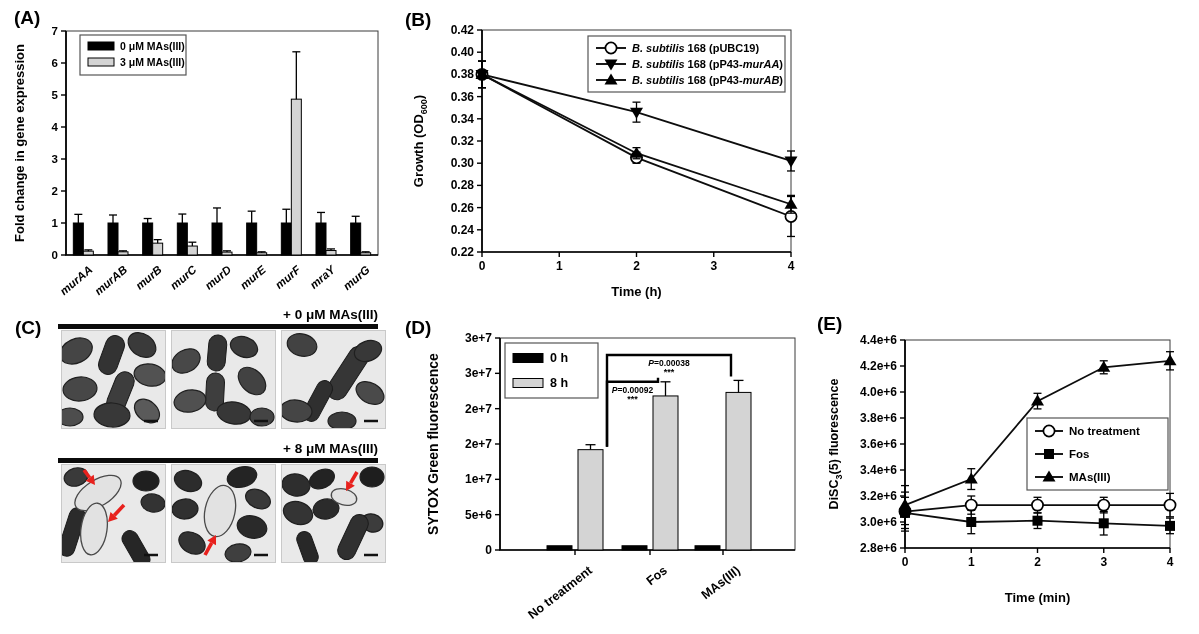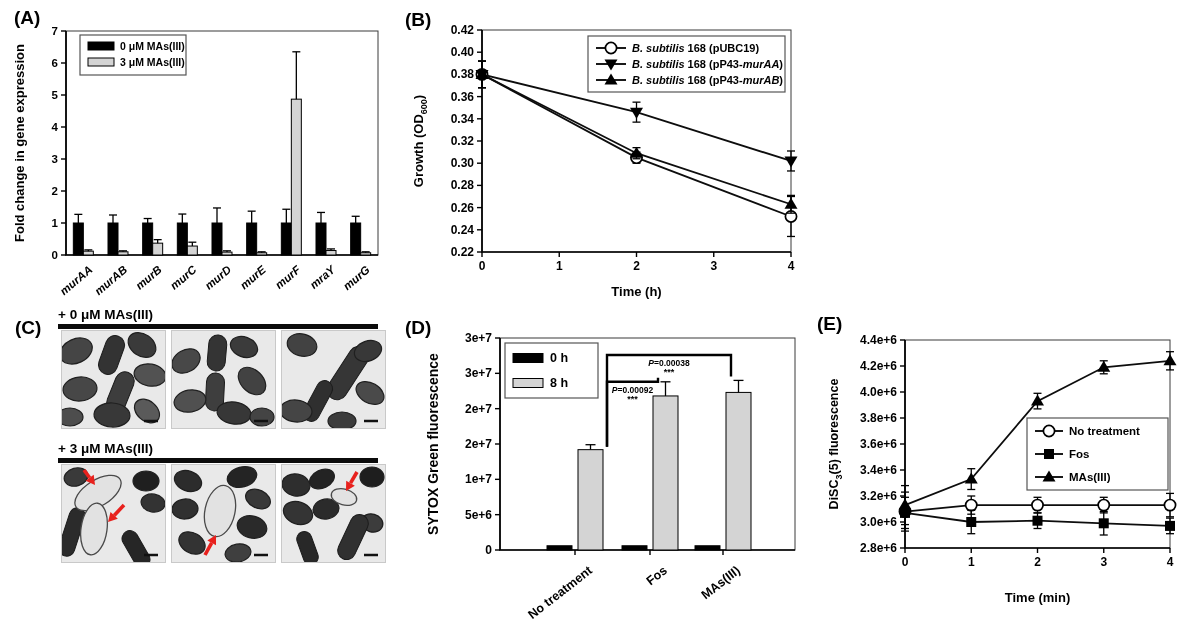--- a/index.html
+++ b/index.html
@@ -3,21 +3,21 @@
 <meta charset="utf-8">
 <style>
   *{margin:0;padding:0;box-sizing:border-box}
   html,body{width:1199px;height:634px;background:#fff;overflow:hidden;
     font-family:"Liberation Sans",sans-serif}
   body{position:relative}
   .panel{position:absolute}
   .plabel{position:absolute;font-weight:bold;font-size:19px;color:#000;letter-spacing:0}
   .chart-svg{position:absolute;left:0;top:0}
   svg text{font-family:"Liberation Sans",sans-serif;font-weight:bold;fill:#000}
-  .c-head{position:absolute;left:50px;width:320px;text-align:left;font-weight:bold;font-size:13.5px;color:#000}
+  .c-head{position:absolute;left:50px;width:320px;text-align:right;font-weight:bold;font-size:13.5px;color:#000}
   .c-rule{position:absolute;left:50px;width:320px;height:5px;background:#0b0b0b}
   .micro{position:absolute;background:#e9e9e9;outline:1px solid #c9c9c9}
 </style>
 </head>
 <body>
 
 <section class="panel" id="pA" style="left:8px;top:4px;width:390px;height:300px">
   <div class="plabel" style="left:6px;top:3px">(A)</div>
   <svg id="svgA" class="chart-svg" width="390" height="300">
       <g>
@@ -247,21 +247,21 @@
       <rect x="56" y="12" width="20" height="60" rx="10" transform="rotate(33 66 42)" fill="#363636" stroke="#1c1c1c" stroke-width="1"></rect>
       <rect x="28" y="48" width="16" height="44" rx="8" transform="rotate(28 36 70)" fill="#2f2f2f" stroke="#1c1c1c" stroke-width="1"></rect>
       <ellipse cx="20" cy="14" rx="15" ry="11" transform="rotate(15 20 14)" fill="#424242" stroke="#202020" stroke-width="1.2"></ellipse>
       <ellipse cx="86" cy="20" rx="14" ry="10" transform="rotate(-20 86 20)" fill="#383838" stroke="#202020" stroke-width="1.2"></ellipse>
       <ellipse cx="88" cy="62" rx="15" ry="10" transform="rotate(30 88 62)" fill="#4a4a4a" stroke="#202020" stroke-width="1.2"></ellipse>
       <ellipse cx="14" cy="80" rx="16" ry="11" transform="rotate(5 14 80)" fill="#454545" stroke="#202020" stroke-width="1.2"></ellipse>
       <ellipse cx="60" cy="90" rx="14" ry="9" transform="rotate(0 60 90)" fill="#3c3c3c" stroke="#202020" stroke-width="1.2"></ellipse>
       <line x1="82" y1="90" x2="96" y2="90" stroke="#111" stroke-width="2.5"></line>
     </svg>
 
-  <div class="c-head" style="top:136px">+ 3 μM MAs(III)</div>
+  <div class="c-head" style="top:136px">+ 8 μM MAs(III)</div>
   <div class="c-rule" style="top:153px"></div>
   <svg class="micro" id="c20" style="left:54px;top:160px" width="103" height="97">
       <rect x="2" y="42" width="16" height="50" rx="8" transform="rotate(18 10 67)" fill="#2b2b2b" stroke="#1c1c1c" stroke-width="1"></rect>
       <rect x="66" y="64" width="16" height="40" rx="8" transform="rotate(-30 74 84)" fill="#262626" stroke="#1c1c1c" stroke-width="1"></rect>
       <ellipse cx="84" cy="16" rx="13" ry="10" transform="rotate(0 84 16)" fill="#1f1f1f" stroke="#202020" stroke-width="1.2"></ellipse>
       <ellipse cx="91" cy="38" rx="12" ry="9" transform="rotate(10 91 38)" fill="#333" stroke="#202020" stroke-width="1.2"></ellipse>
       <ellipse cx="14" cy="12" rx="12" ry="9" transform="rotate(-15 14 12)" fill="#3a3a3a" stroke="#202020" stroke-width="1.2"></ellipse>
       <ellipse cx="36" cy="28" rx="26" ry="13" transform="rotate(-32 36 28)" fill="#e2e2e2" stroke="#4a4a4a" stroke-width="1.3"></ellipse>
       <ellipse cx="32" cy="64" rx="13" ry="26" transform="rotate(8 32 64)" fill="#e2e2e2" stroke="#4a4a4a" stroke-width="1.3"></ellipse>
       <g>

